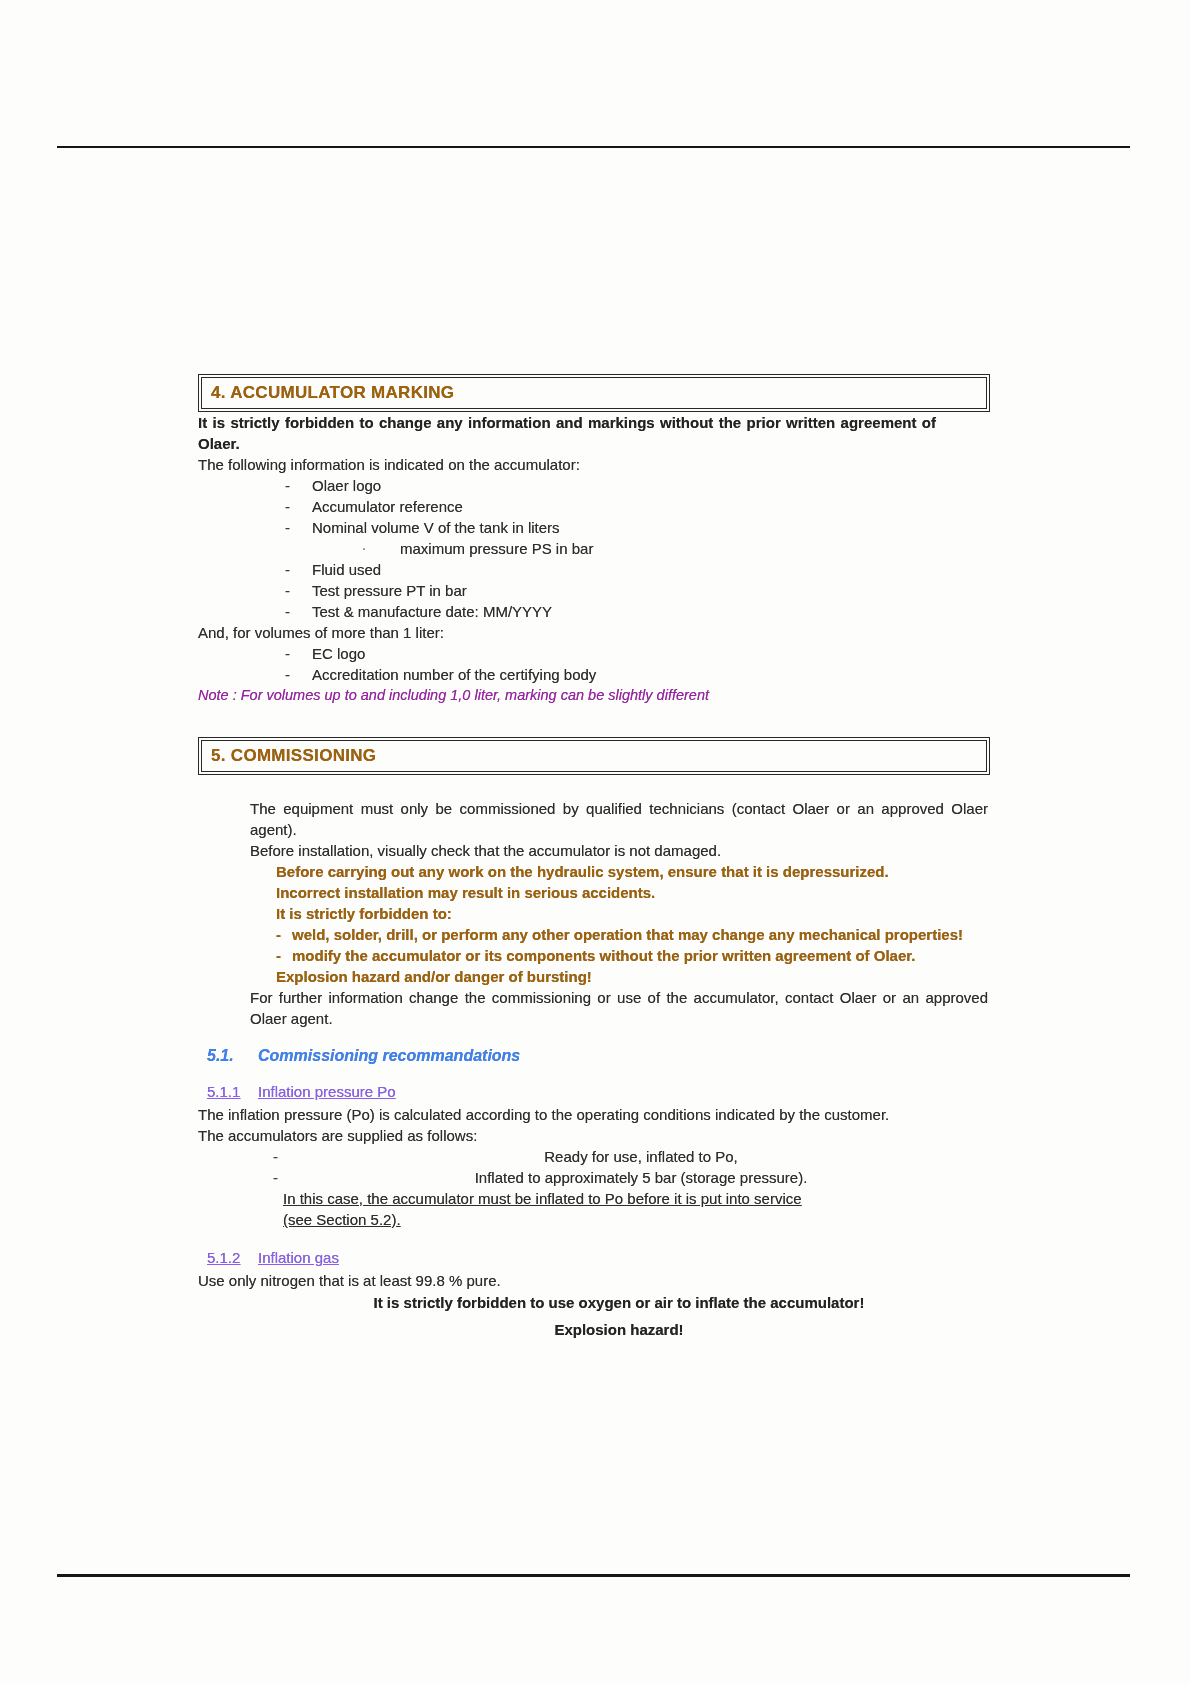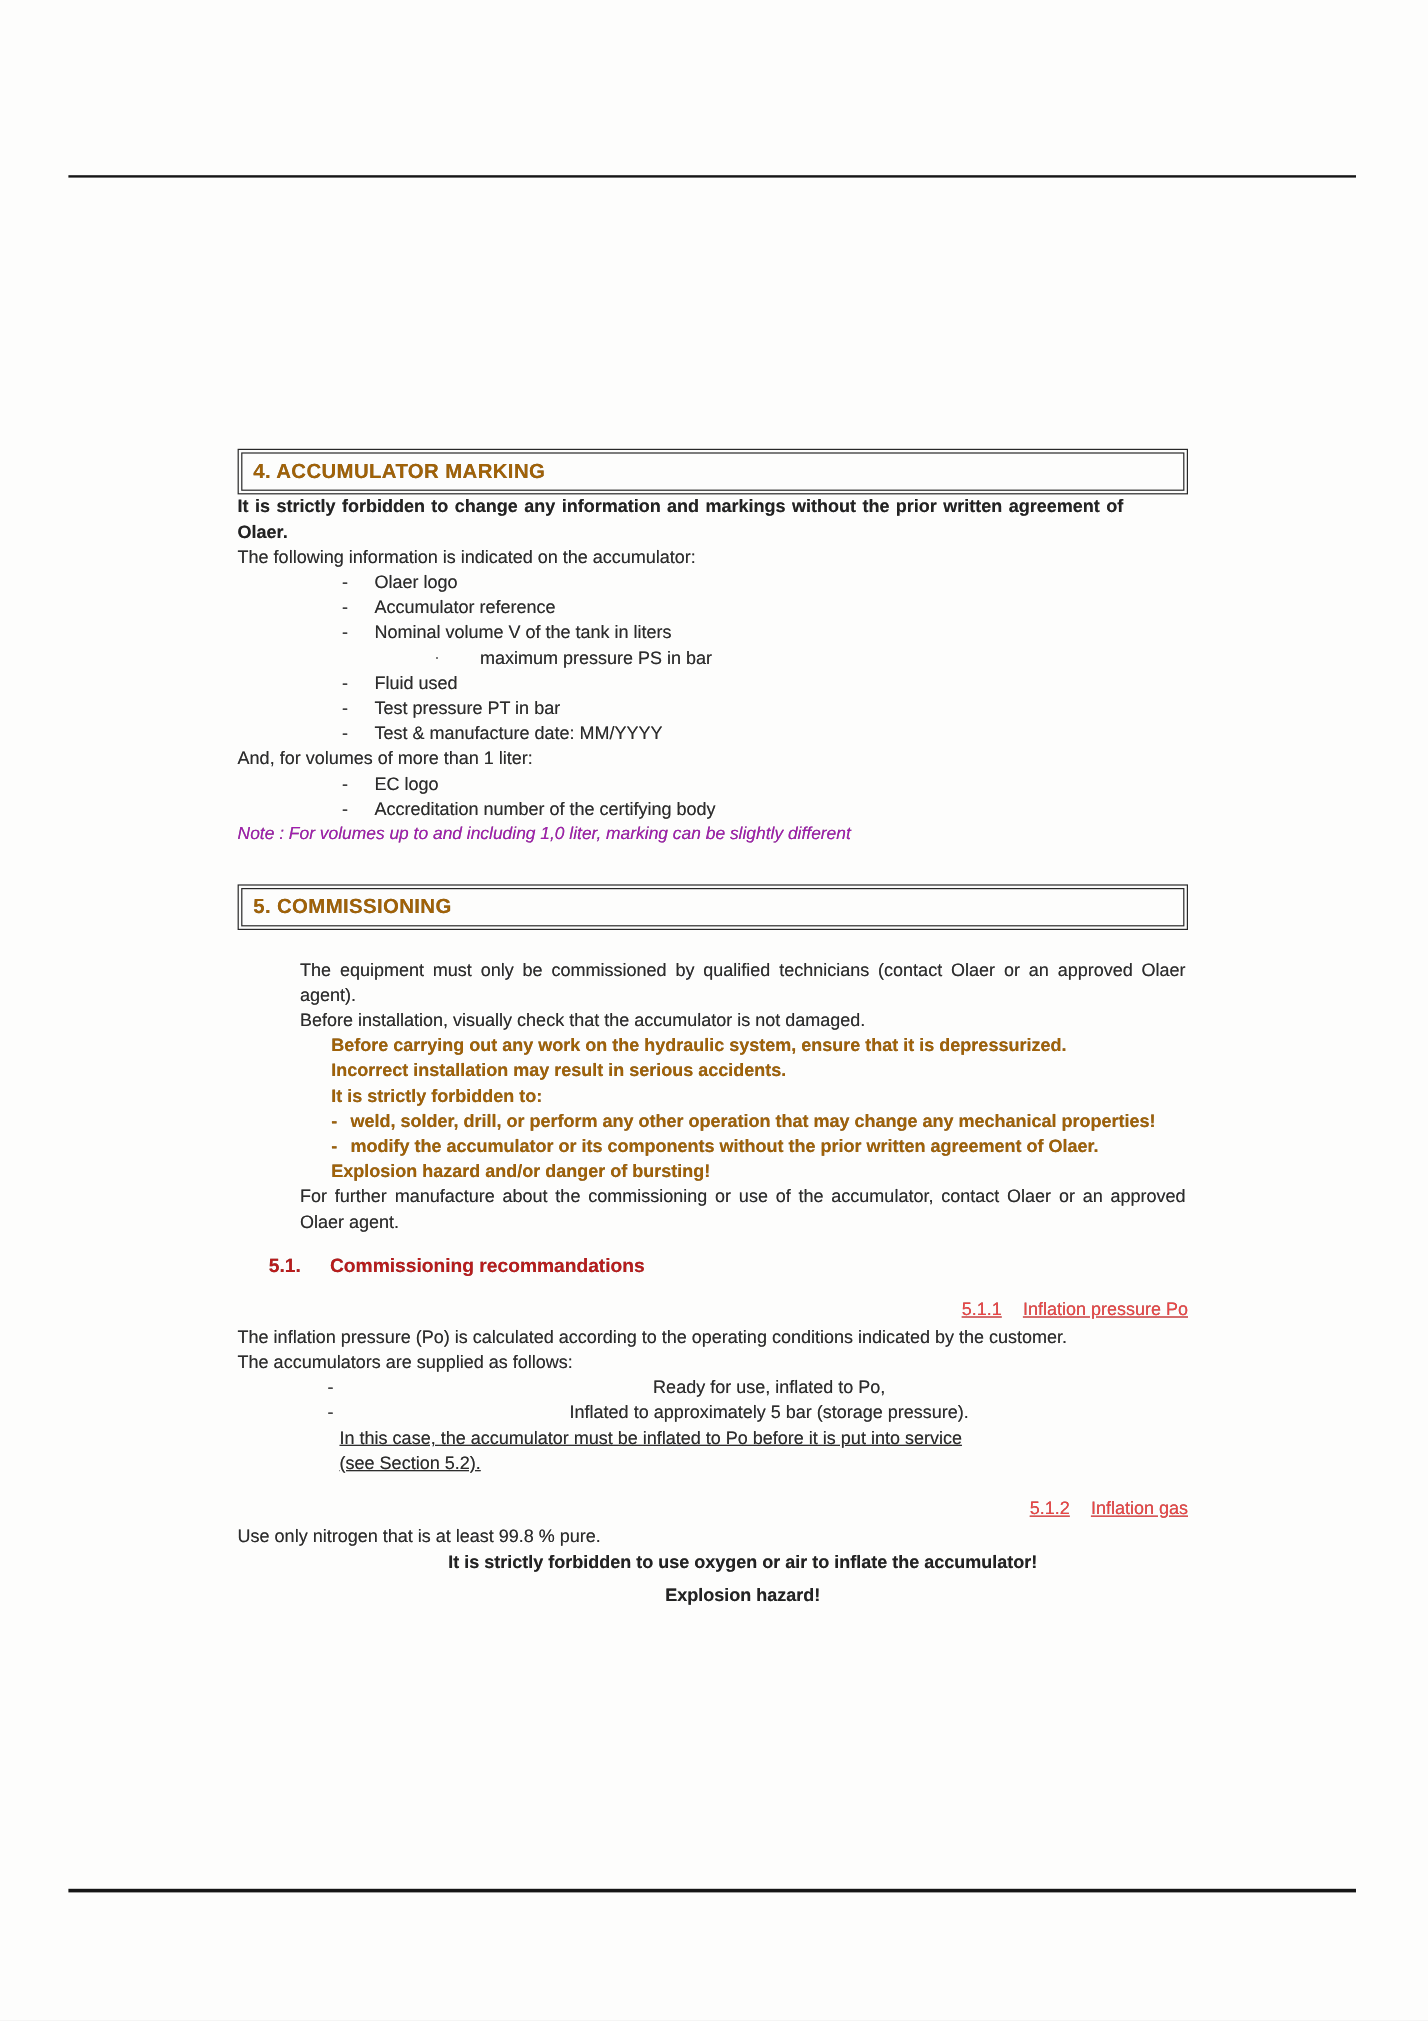--- a/index.html
+++ b/index.html
@@ -35,23 +35,23 @@
   ul.sub-list{list-style:none;margin:0;padding:0;margin-left:202px;}
   ul.sub-list li{position:relative;padding-left:0;}
   ul.sub-list li::before{content:".";position:absolute;left:-38px;top:-4px;color:#555;opacity:.8;}
   .note-par{margin-left:9px;margin-top:27px;font-style:italic;font-size:14.5px;color:#a21caf;}
   .box5{margin-top:31px;}
   .s5-block{margin-top:23px;}
   .s5-block p{margin:0;text-align:justify;}
   .s5-block .bold{font-weight:bold;color:#a16207;margin-left:26px;}
   .hang{position:relative;padding-left:16px;}
   .hang::before{content:"-";position:absolute;left:0;top:0;}
-  .h51{margin-left:26px;margin-top:16px;font-size:16px;font-weight:bold;color:#b91c1c;display:flex;}
+  .h51{margin-left:9px;margin-top:16px;font-size:16px;font-weight:bold;font-style:italic;color:#3b82f6;display:flex;}
   .h51 .num{width:51px;}
-  .h5xx{margin-left:9px;margin-top:15px;font-size:15px;display:flex;color:#ef4444;justify-content:flex-end;}
+  .h5xx{margin-left:9px;margin-top:15px;font-size:15px;display:flex;color:#8b5cf6;}
   .h5xx .num{width:51px;text-decoration:underline;}
   .h5xx .lbl{text-decoration:underline;}
   .par{margin:0;}
   .mt2{margin-top:2px;}
   .sub-bullets{list-style:none;margin:0;padding:0;margin-left:75px;}
   .sub-bullets li{position:relative;padding-left:19px;text-align:center;}
   .sub-bullets li::before{content:"-";position:absolute;left:0;top:0;color:#444;}
   .cont-line{margin-left:85px;text-decoration:underline;}
   .center-warn{margin-top:1px;text-align:center;font-weight:bold;color:#232323;}
   .center-warn2{margin-top:6px;text-align:center;font-weight:bold;color:#232323;}
@@ -102,21 +102,21 @@
 
     <div class="indent1 s5-block">
       <p>The equipment must only be commissioned by qualified technicians (contact Olaer or an approved Olaer agent).</p>
       <p>Before installation, visually check that the accumulator is not damaged.</p>
       <p class="bold">Before carrying out any work on the hydraulic system, ensure that it is depressurized.</p>
       <p class="bold">Incorrect installation may result in serious accidents.</p>
       <p class="bold">It is strictly forbidden to:</p>
       <p class="bold hang">weld, solder, drill, or perform any other operation that may change any mechanical properties!</p>
       <p class="bold hang">modify the accumulator or its components without the prior written agreement of Olaer.</p>
       <p class="bold">Explosion hazard and/or danger of bursting!</p>
-      <p>For further manufacture about the commissioning or use of the accumulator, contact Olaer or an approved Olaer agent.</p>
+      <p>For further information change the commissioning or use of the accumulator, contact Olaer or an approved Olaer agent.</p>
     </div>
 
     <div class="h51">
       <span class="num">5.1.</span>
       <span class="lbl">Commissioning recommandations</span>
     </div>
 
     <div class="h5xx">
       <span class="num">5.1.1</span>
       <span class="lbl">Inflation pressure Po</span>

